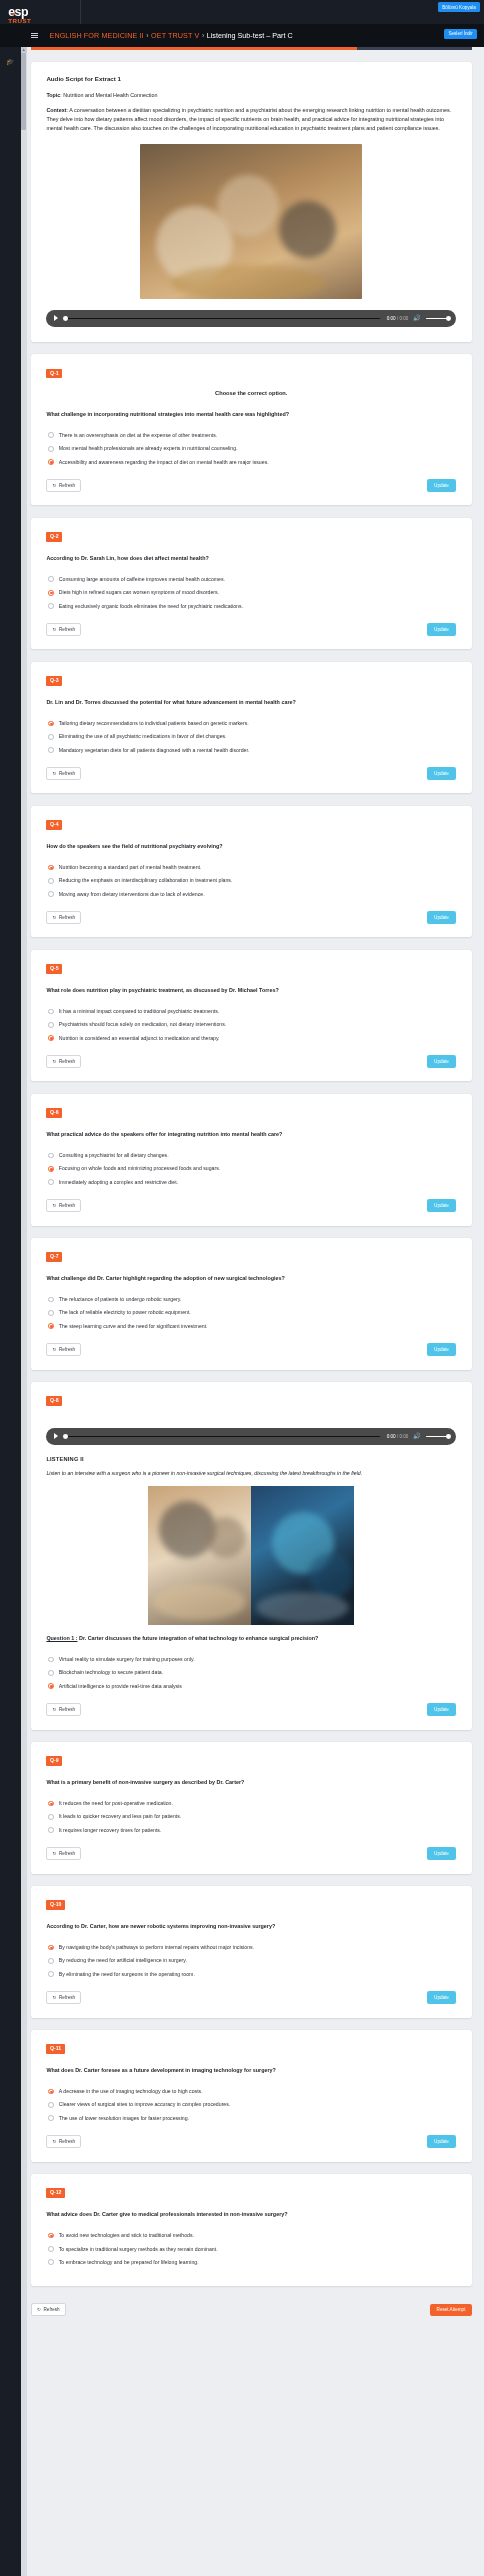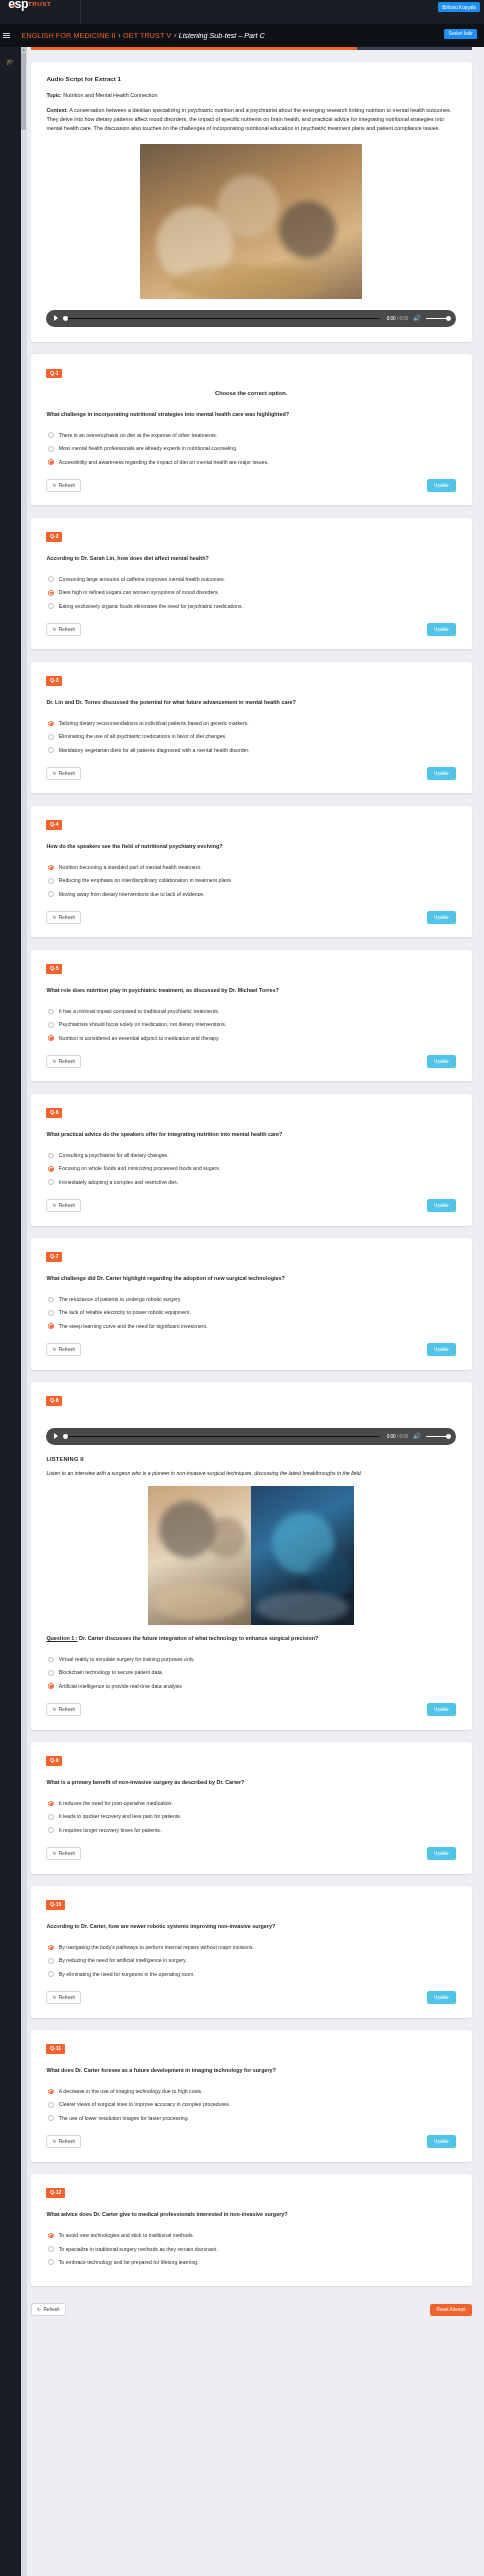--- a/index.html
+++ b/index.html
@@ -17,21 +17,22 @@
     height: 24px;
     background: #191d25;
     display: flex;
     align-items: flex-start;
   }
   .logo-zone {
     width: 81px;
     height: 24px;
     border-right: 0.5px solid #2d3441;
     display: flex;
-    justify-content: flex-start;
+    flex-direction: column;
+    justify-content: flex-end;
     padding-left: 8.2px;
   }
   .logo-main {
     font-size: 12.4px;
     font-weight: bold;
     color: #ffffff;
     letter-spacing: -0.5px;
     line-height: 9.3px;
     position: relative;
   }
@@ -64,42 +65,42 @@
   }
   .top-btn-1 { position: absolute; right: 5.2px; top: 2.1px; }
 
   
   .crumbbar {
     position: relative;
     height: 23px;
     background: #0e1116;
     display: flex;
     align-items: center;
-    padding-left: 3px;
+    padding-left: 31px;
   }
   .hamburger {
     width: 7.2px;
     margin-right: 11.3px;
     cursor: pointer;
   }
   .hamburger span {
     display: block;
     height: 0.8px;
     background: #c9ced6;
     margin: 1.3px 0;
   }
   .crumb {
     font-size: 7.2px;
     color: #f4622b;
     letter-spacing: 0.1px;
     text-decoration: none;
     cursor: pointer;
   }
   .crumb-sep { font-size: 6.7px; color: #b9bfc8; margin: 0 2.6px; }
-  .crumb-current { font-size: 7.2px; color: #ffffff; font-style: italic; }
+  .crumb-current { font-size: 7.2px; color: #ffffff; }
   .top-btn-2 { position: absolute; right: 8.2px; top: 4.6px; }
 
   
   .page {
     display: flex;
     min-height: 3259px;
     background: #eceef1;
   }
   .leftrail {
     width: 20.6px;

